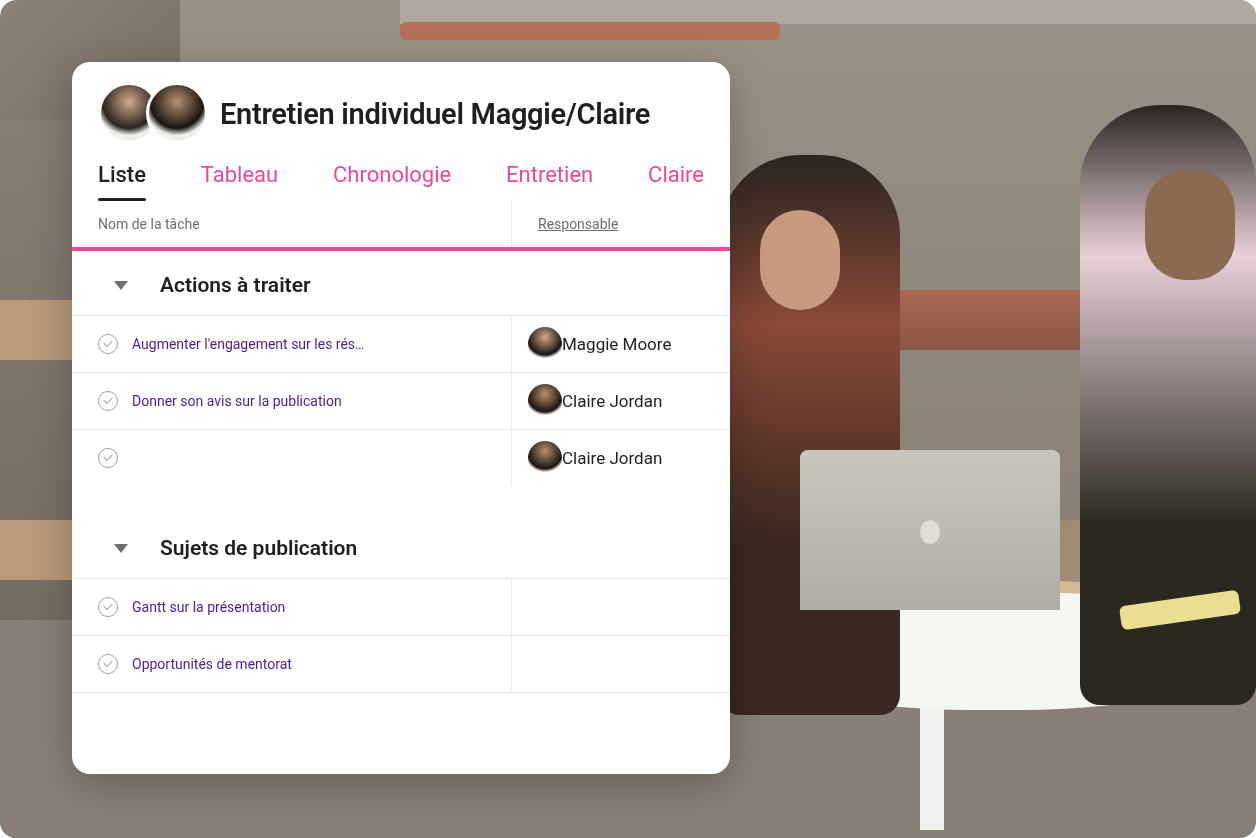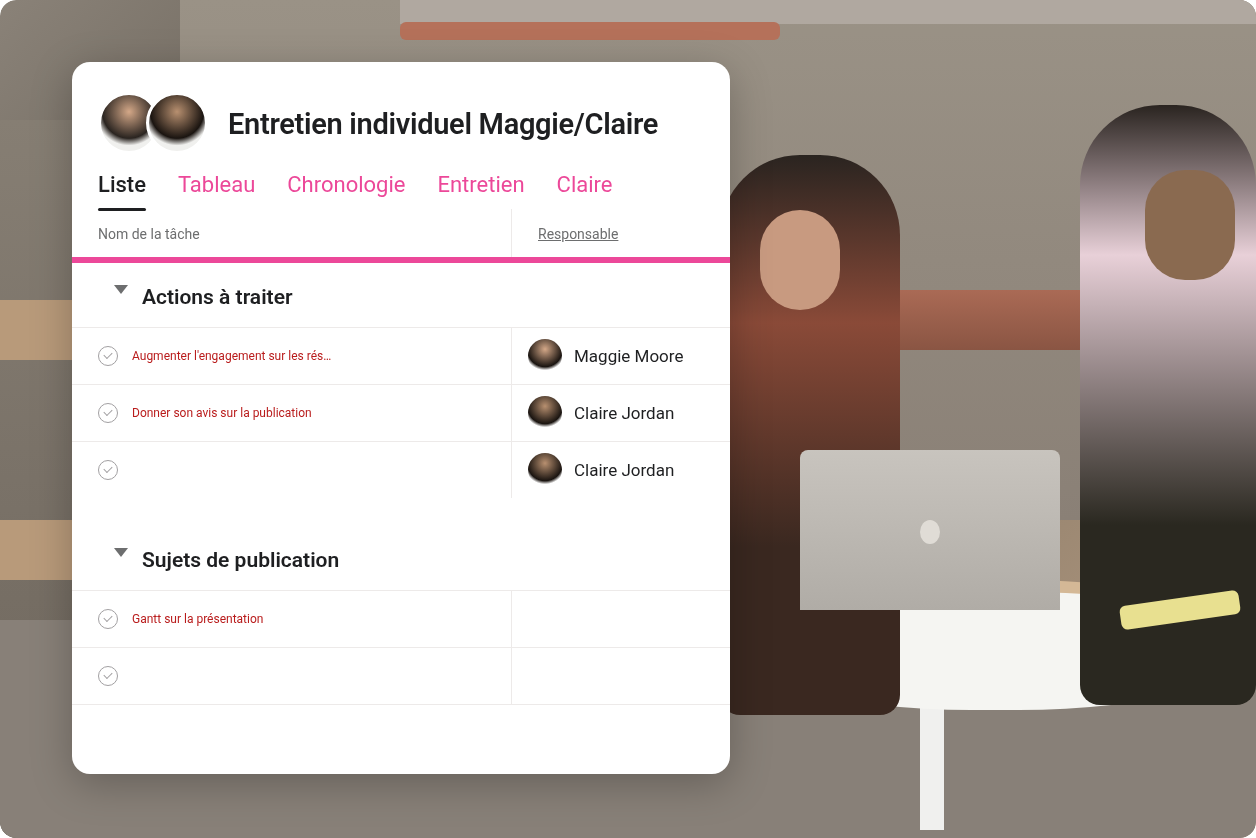--- a/index.html
+++ b/index.html
@@ -163,22 +163,22 @@
       width: 658px;
       height: 712px;
       background: #ffffff;
       border-radius: 18px;
       box-shadow: 0 10px 40px rgba(0,0,0,0.25);
       overflow: hidden;
     }
     .card-header {
       display: flex;
       align-items: center;
-      padding: 30px 26px 16px 26px;
-      gap: 16px;
+      padding: 20px 26px 16px 26px;
+      gap: 8px;
     }
     .avatars {
       display: flex;
       position: relative;
       width: 114px;
       height: 64px;
     }
     .avatar-large {
       width: 62px;
       height: 62px;
@@ -201,20 +201,21 @@
       font-weight: 600;
       color: #1e1f21;
       letter-spacing: -0.3px;
     }
 
     .tabs {
       display: flex;
       padding: 0 26px;
       gap: 32px;
       align-items: baseline;
+      justify-content: space-between;
     }
     .tab {
       font-size: 22px;
       color: #ec4899;
       padding-bottom: 12px;
       cursor: pointer;
       position: relative;
     }
     .tab.active {
       color: #1e1f21;
@@ -226,34 +227,34 @@
       left: 0;
       right: 0;
       bottom: -2px;
       height: 3px;
       background: #1e1f21;
       border-radius: 2px;
     }
 
     .columns {
       display: flex;
-      border-bottom: 6px solid #ec4899;
+      border-bottom: 4px solid #ec4899;
     }
     .col-header {
       font-size: 14px;
       color: #6d6e6f;
       padding: 17px 26px 15px 26px;
     }
     .col1 { width: 440px; border-right: 1px solid #edeae9; }
     .col2 { flex: 1; text-decoration: underline; }
 
     .section-header {
       display: flex;
-      align-items: flex-start;
-      gap: 14px;
+      align-items: center;
+      gap: 32px;
       padding: 22px 26px 18px 42px;
     }
     .triangle-down {
       width: 0;
       height: 0;
       border-left: 7px solid transparent;
       border-right: 7px solid transparent;
       border-top: 9px solid #6d6e6f;
     }
     .section-title {
@@ -290,32 +291,32 @@
       position: absolute;
       left: 5px;
       top: 5px;
       width: 7px;
       height: 4px;
       border-left: 1.5px solid #a2a0a2;
       border-bottom: 1.5px solid #a2a0a2;
       transform: rotate(-45deg);
     }
     .task-name {
-      font-size: 12px;
-      color: #b91c1c;
+      font-size: 14px;
+      color: #4c1d95;
       white-space: nowrap;
       overflow: hidden;
       text-overflow: ellipsis;
     }
     .cell-assignee {
       flex: 1;
       display: flex;
       align-items: center;
       padding: 0 16px;
-      gap: 12px;
+      gap: 0;
     }
     .avatar-small {
       width: 34px;
       height: 34px;
       border-radius: 50%;
       flex-shrink: 0;
     }
     .av-maggie {
       background: radial-gradient(circle at 50% 30%, #d4a888 0%, #1a1410 60%, #fff 72%);
     }
@@ -422,17 +423,18 @@
     <div class="cell-name">
       <div class="check-circle"></div>
       <div class="task-name">Gantt sur la présentation</div>
     </div>
     <div class="cell-assignee"></div>
   </div>
 
   <div class="task-row">
     <div class="cell-name">
       <div class="check-circle"></div>
+      <div class="task-name">Opportunités de mentorat</div>
     </div>
     <div class="cell-assignee"></div>
   </div>
 
 </div>
 
 </body></html>

